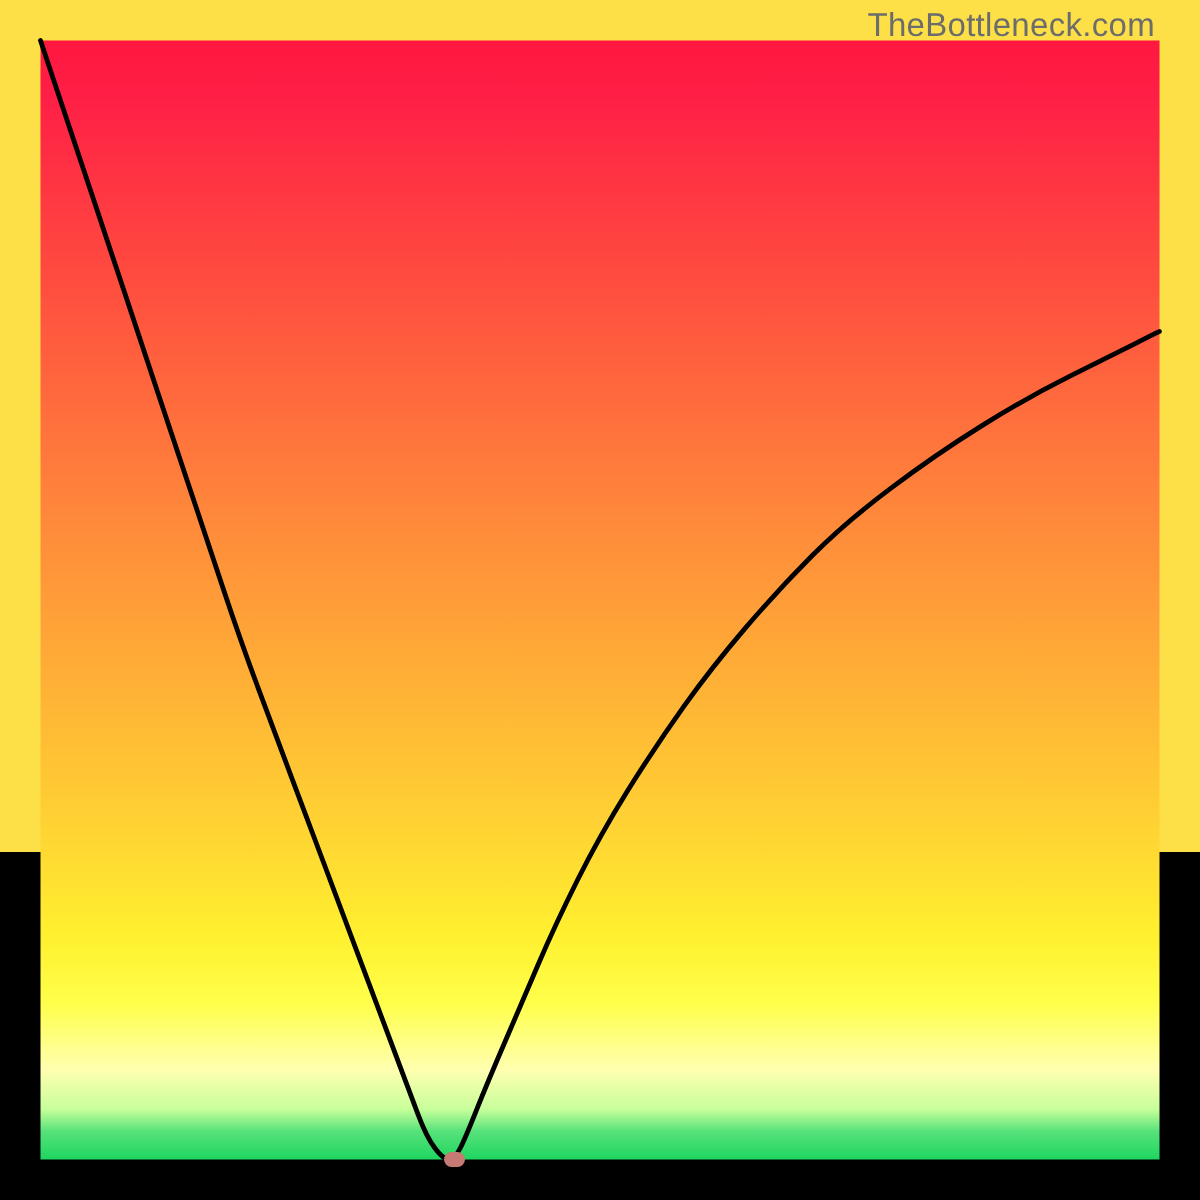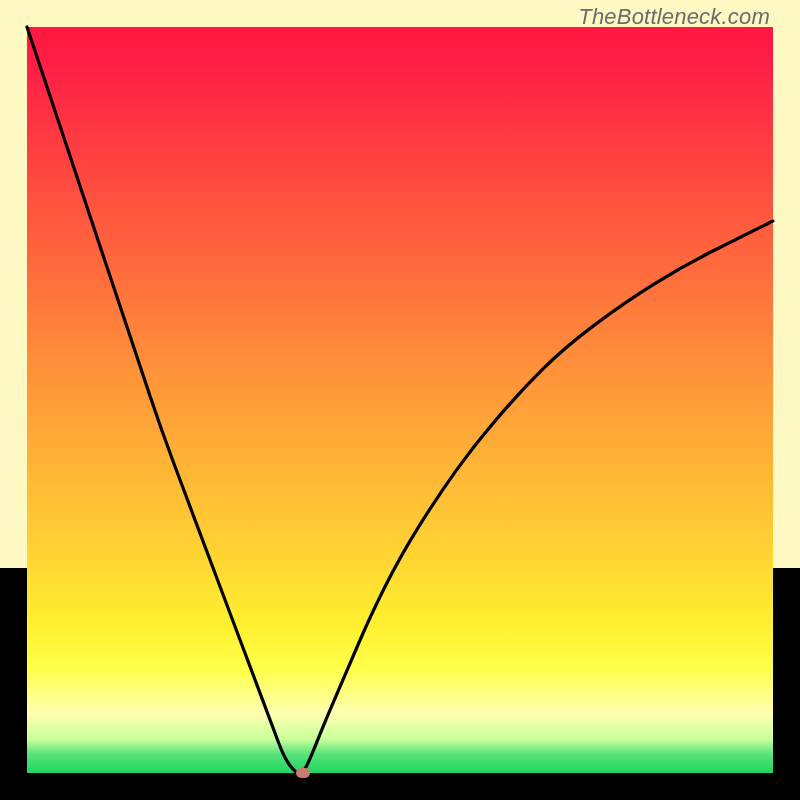--- a/index.html
+++ b/index.html
@@ -10,22 +10,21 @@
     background: #000;
     overflow: hidden;
     font-family: Arial, Helvetica, sans-serif;
   }
   .frame {
     position: absolute;
     left: 0;
     top: 0;
     width: 800px;
     height: 568px;
-    background: #fef9c3;
-    font-style: italic;
+    background: #fde047;
   }
   .plot {
     position: absolute;
     left: 27px;
     top: 27px;
     width: 746px;
     height: 746px;
     
     background: linear-gradient(to bottom,
       #ff173f 0%,

